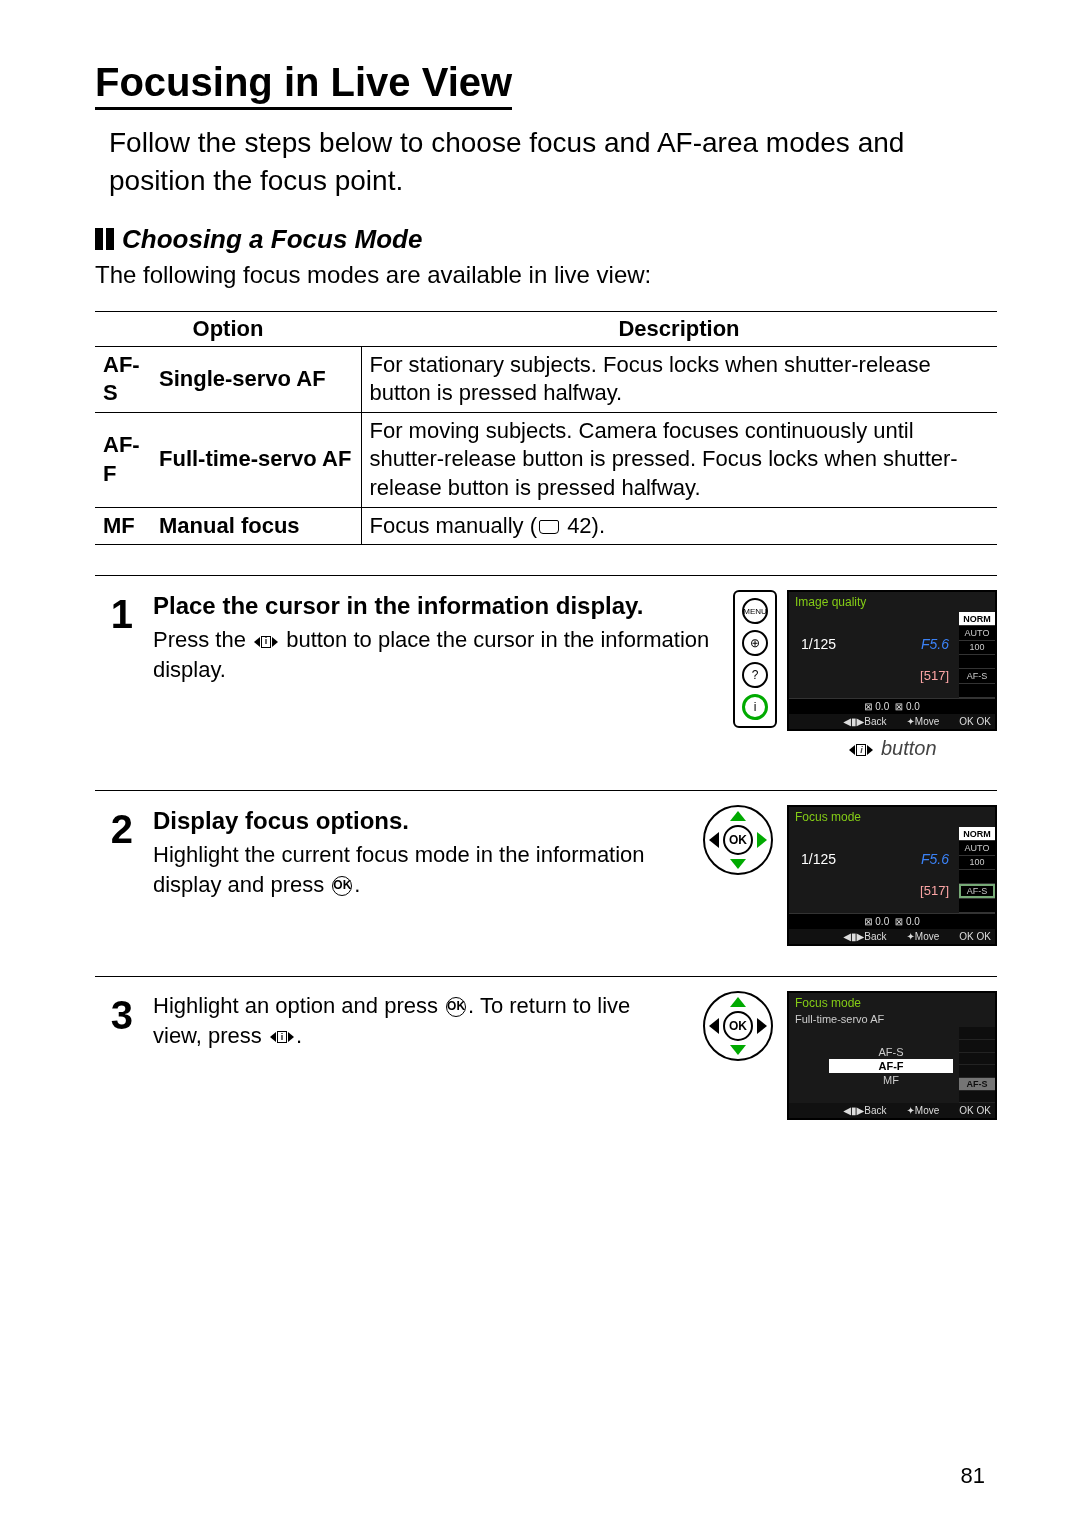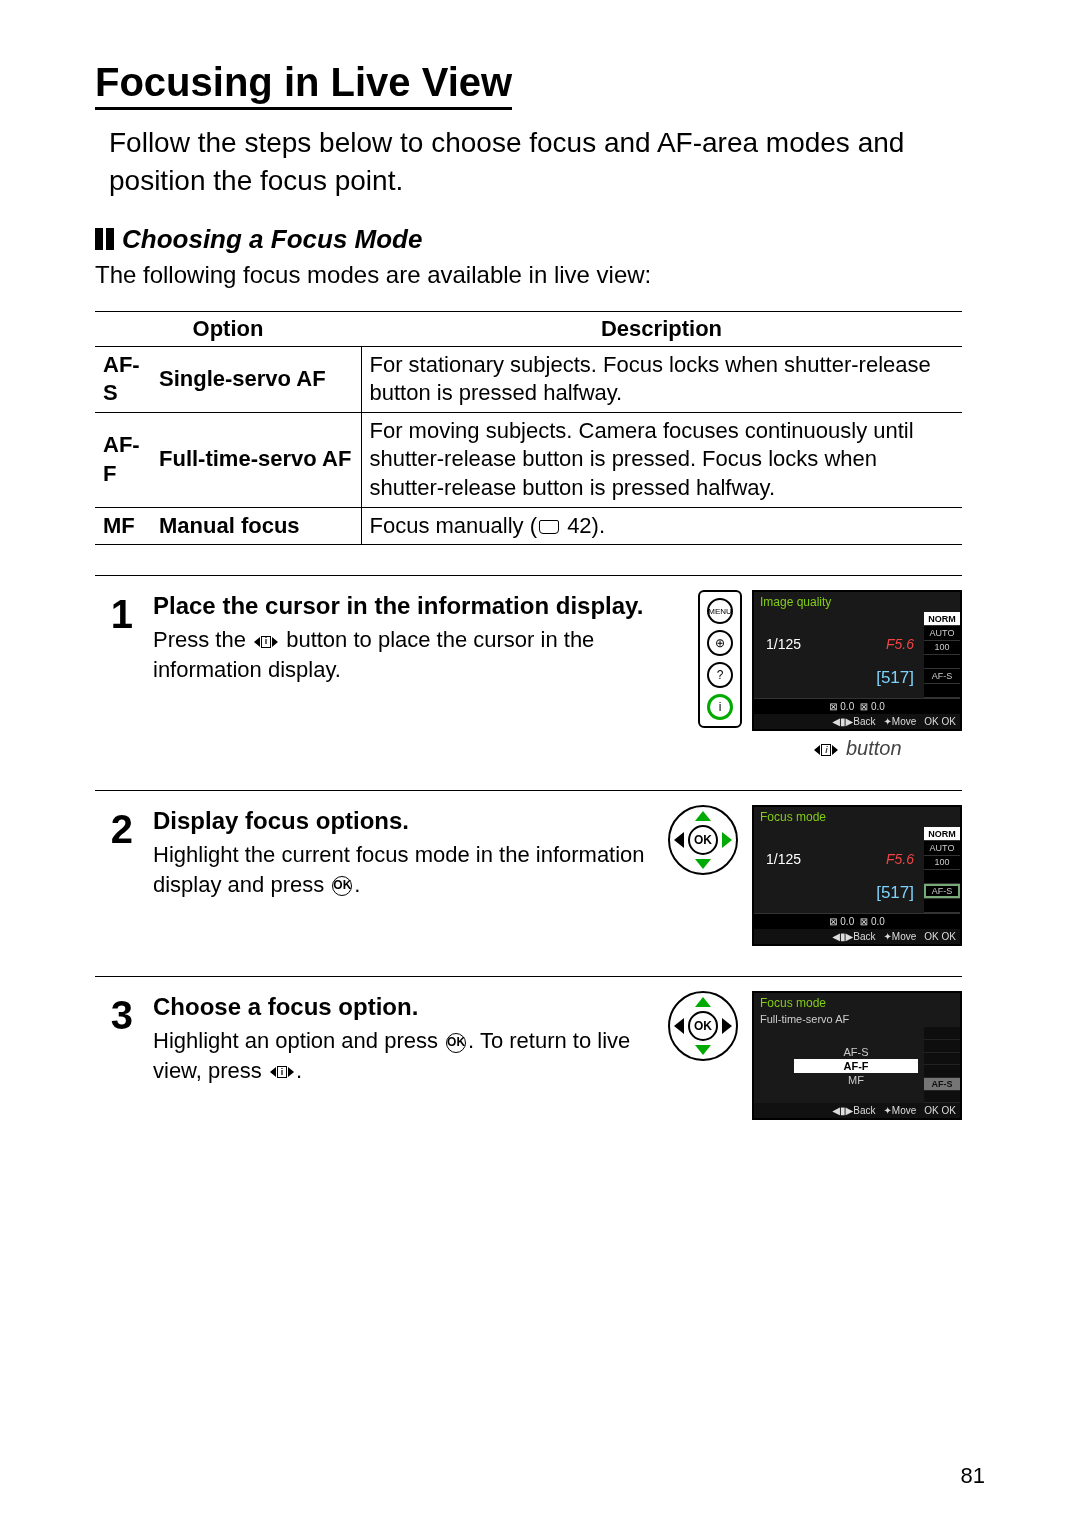--- a/index.html
+++ b/index.html
@@ -5,21 +5,21 @@
   * { box-sizing: border-box; }
   body {
     margin: 0;
     padding: 0;
     background: #fff;
     font-family: "Segoe UI", Arial, sans-serif;
     color: #000;
     width: 1080px;
   }
   .page {
-    padding: 60px 118px 40px 95px;
+    padding: 60px 83px 40px 95px;
     position: relative;
     min-height: 1529px;
   }
   h1 {
     font-size: 40px;
     font-weight: 700;
     margin: 0 0 4px 0;
     border-bottom: 3px solid #000;
     display: inline-block;
     padding-bottom: 2px;
@@ -122,26 +122,26 @@
     position: relative;
   }
   .lcd-exp {
     position: absolute;
     top: 24px; left: 12px;
     color: #ffffff; font-size: 14px;
   }
   .lcd-exp2 {
     position: absolute;
     top: 24px; right: 46px;
-    color: #ef4444; font-size: 14px; font-style: italic;
+    color: #3b82f6; font-size: 14px; font-style: italic;
   }
   .lcd-count {
     position: absolute;
     top: 56px; right: 46px;
-    color: #7dd3fc; font-size: 17px;
+    color: #fca5a5; font-size: 13px;
   }
   .lcd-side {
     position: absolute;
     right: 0; top: 0; bottom: 0;
     width: 36px;
     background: #000;
     display: flex; flex-direction: column;
     font-size: 9px;
     text-align: right;
   }
@@ -153,21 +153,21 @@
     font-size: 10px;
     display:flex;
     justify-content: space-between;
     padding: 2px 4px;
     background:#000;
   }
   .lcd-bottom2 {
     font-size: 10px;
     display:flex;
     justify-content: flex-end;
-    gap: 8px;
+    gap: 20px;
     padding: 2px 4px;
     background:#111;
   }
   .lcd-caption {
     font-style: italic;
     font-size: 20px;
     color: #444;
     text-align: center;
     margin-top: 6px;
   }
@@ -386,21 +386,20 @@
         </div>
       </div>
     </div>
 
     <hr class="hr">
 
     <div class="step">
       <div class="step-num">3</div>
       <div class="step-body">
         <div class="step-text">
-          <div class="step-title">Choose a focus option.</div>
           <div class="step-desc">
             <span>Highlight an option and press </span><span class="ico">OK</span><span>. To return to live view, press </span><span class="ib">
                 <span class="tri tl"></span>
                 <span class="sq">i</span>
                 <span class="tri tr"></span>
               </span><span>.</span>
           </div>
         </div>
         <div class="step-graphics grow">
           <div class="multi-sel">

